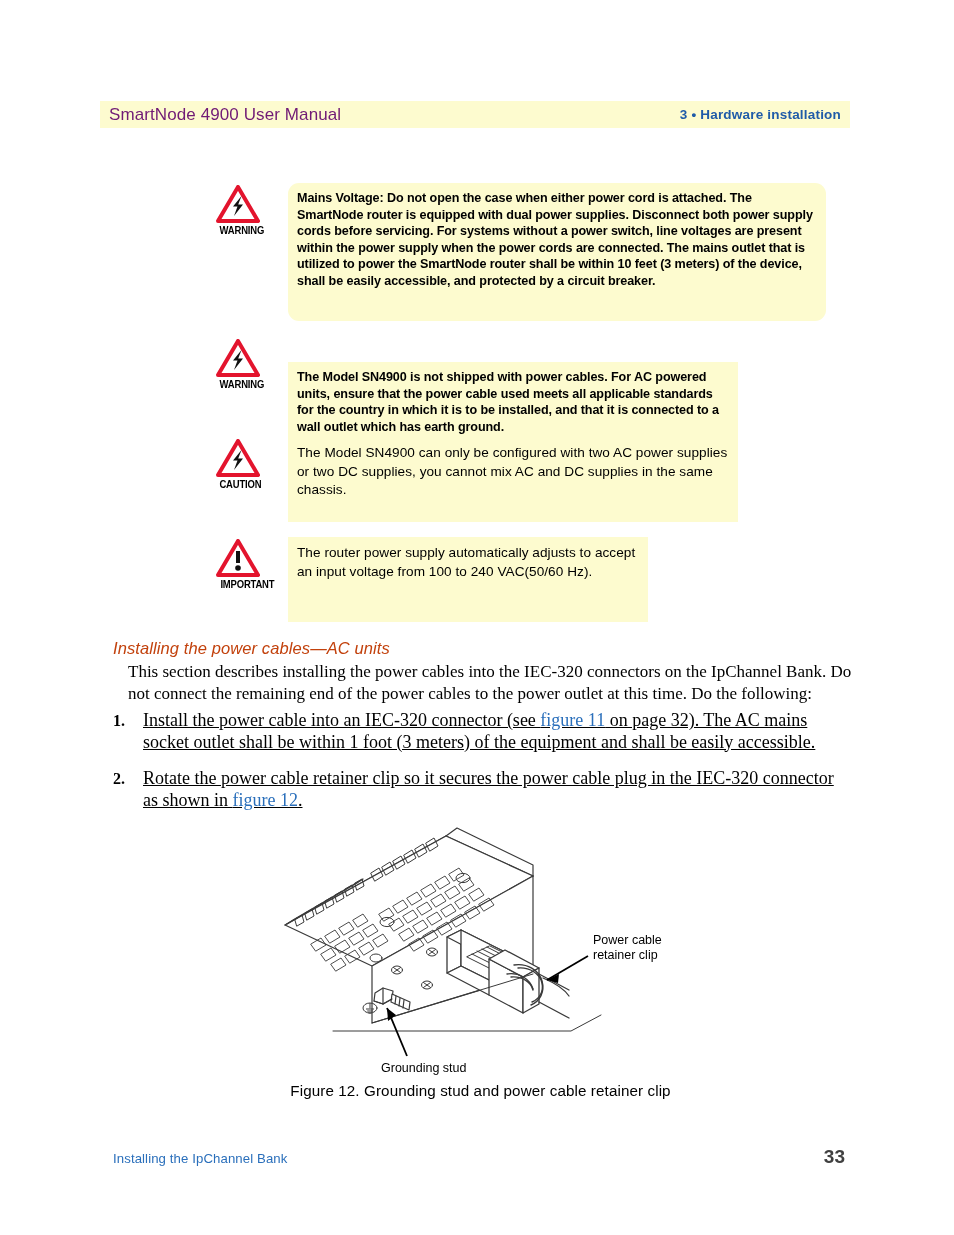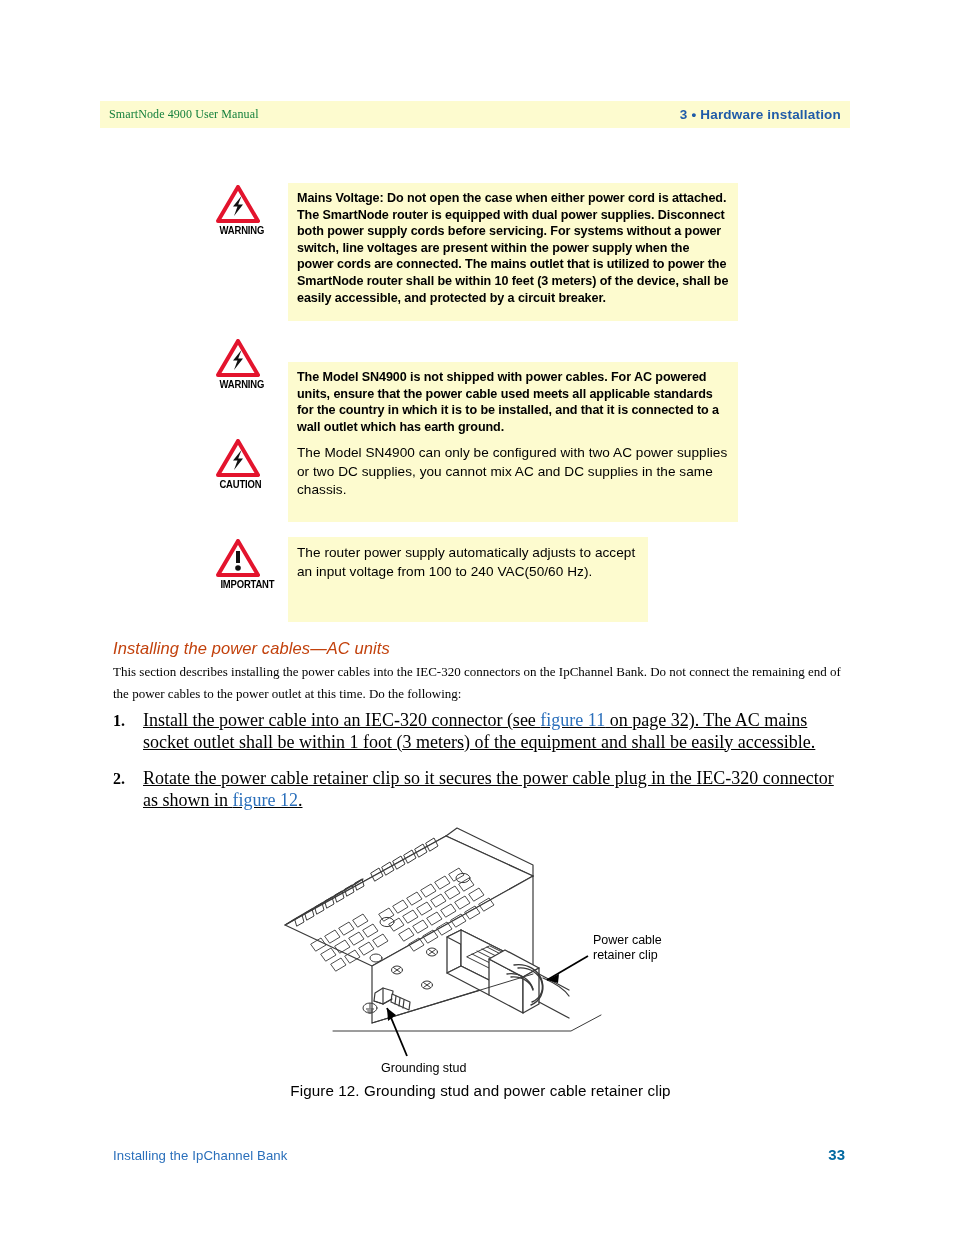--- a/index.html
+++ b/index.html
@@ -24,23 +24,23 @@
     width: 750px;
     height: 27px;
     background: #fdfbcf;
     display: flex;
     align-items: center;
     justify-content: space-between;
     padding: 0 9px;
     box-sizing: border-box;
   }
   .header-left {
-    font-family: Liberation Serif, serif;
-    font-size: 12px;
-    color: #15803d;
+    font-family: Liberation Sans, sans-serif;
+    font-size: 17px;
+    color: #701a75;
     letter-spacing: 0.1px;
   }
   .header-right {
     font-family: "Liberation Sans", sans-serif;
     font-size: 13.5px;
     font-weight: bold;
     color: #1f5ba8;
     letter-spacing: 0.2px;
   }
 
@@ -85,45 +85,45 @@
   }
   .admon-note .admon-text {
     font-weight: normal;
     font-size: 13.6px;
     line-height: 18.5px;
     letter-spacing: 0.05px;
   }
 
   
   #admon-1 { left: 216px; top: 183px; }
-  #admon-1 .admon-body { width: 450px; min-height: 138px; }
+  #admon-1 .admon-body { width: 538px; min-height: 138px; border-radius: 11px; }
   #admon-2 { left: 216px; top: 337px; }
   #admon-2 .admon-body { width: 450px; min-height: 84px; margin-top: 25px; }
   #admon-3 { left: 216px; top: 437px; }
   #admon-3 .admon-body { width: 450px; min-height: 85px; }
   #admon-4 { left: 216px; top: 537px; }
   #admon-4 .admon-body { width: 360px; min-height: 85px; }
 
   
   .section-heading {
     position: absolute;
     left: 113px;
     top: 639px;
     font-family: "Liberation Sans", sans-serif;
     font-style: italic;
     font-size: 16.5px;
     color: #c2410c;
     letter-spacing: 0.1px;
   }
   .intro-para {
     position: absolute;
-    left: 113px;
+    left: 128px;
     top: 661px;
     width: 732px;
-    font-size: 13px;
+    font-size: 17px;
     line-height: 21.5px;
     color: #000;
   }
 
   
   .steps {
     position: absolute;
     left: 113px;
     top: 710px;
     width: 735px;
@@ -179,23 +179,23 @@
     justify-content: space-between;
   }
   .footer-left {
     font-family: "Liberation Sans", sans-serif;
     font-size: 13.2px;
     color: #2a6fbb;
     letter-spacing: 0.1px;
   }
   .footer-right {
     font-family: "Liberation Sans", sans-serif;
-    font-size: 15px;
+    font-size: 19px;
     font-weight: bold;
-    color: #0369a1;
+    color: #404040;
   }
 </style>
 </head>
 <body>
 
 <div class="page-header">
   <div class="header-left">SmartNode 4900 User Manual</div>
   <div class="header-right">3 • Hardware installation</div>
 </div>
 

